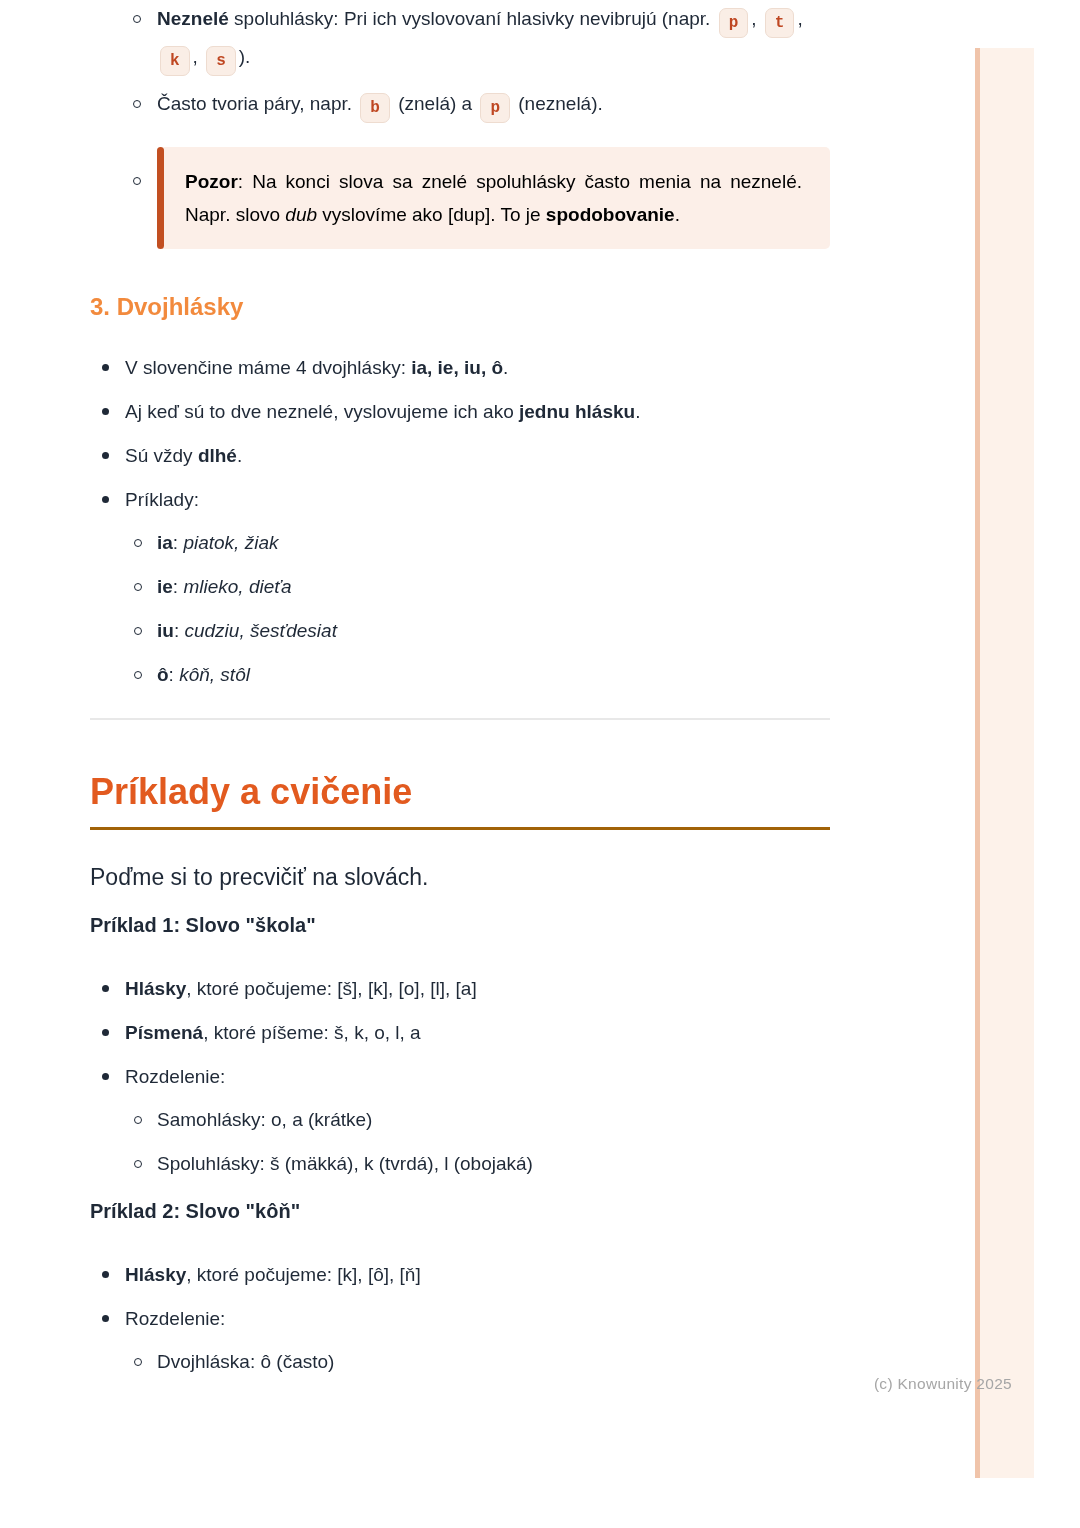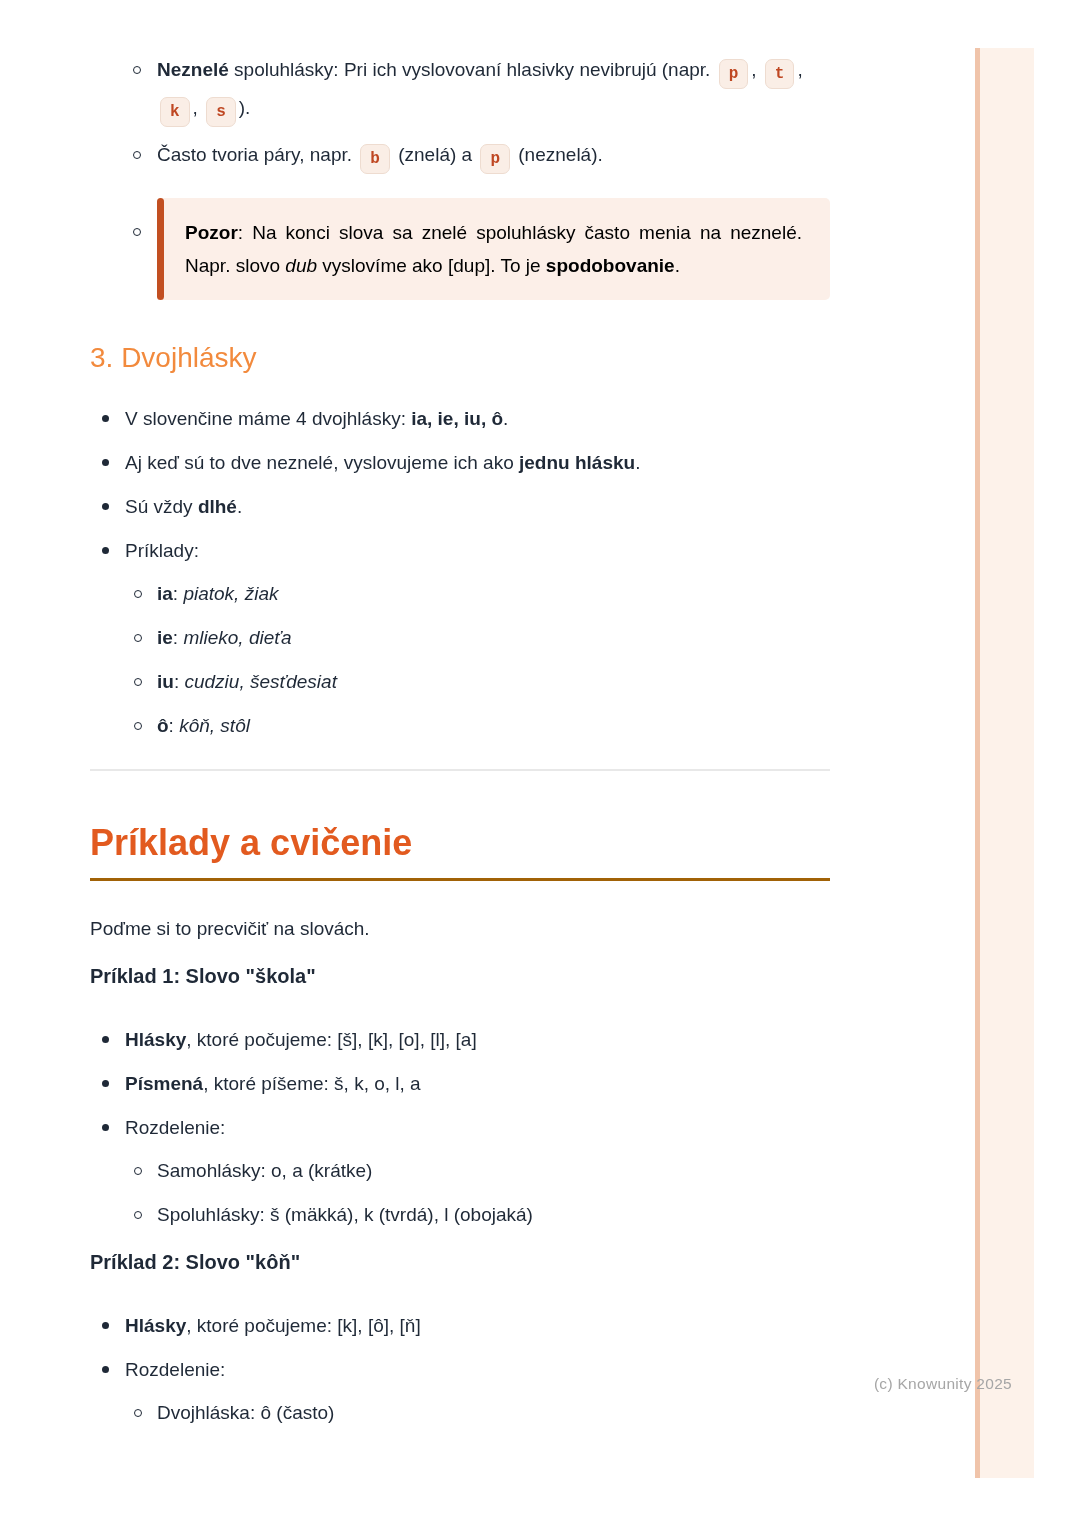--- a/index.html
+++ b/index.html
@@ -13,42 +13,42 @@
   
   .list{list-style:none;margin:0;padding:0}
   .list li{position:relative;font-size:19px;line-height:29px;margin-bottom:15px;color:#1f2937}
   .marker{position:absolute;top:11px;width:7px;height:7px;border-radius:50%}
   .disc{background:#1f2937}
   .circle{width:6px;height:6px;border:1.5px solid #1f2937;background:transparent}
 
   .l1-list>li{padding-left:35px}
   .l1-list>li>.marker{left:12px}
 
-  .intro{padding-top:51px}
+  .intro{}
   .intro>li{padding-left:67px;line-height:38px;margin-bottom:9px}
   .intro>li>.marker{left:43px;top:15px}
 
   .sublist{margin-top:14px}
   .sublist>li{padding-left:32px}
   .sublist>li>.marker{left:9px}
 
   
   .callout-row{position:relative;padding-left:67px;margin-top:24px}
   .callout-row>.marker{left:43px;top:30px}
   .callout{position:relative;background:#fcefe8;border-radius:5px;padding:18px 28px 18px 28px}
   .callout-bar{position:absolute;left:0;top:0;bottom:0;width:7px;border-radius:8px;background:#c24f21}
   .callout-text{margin:0;font-size:19px;line-height:33px;text-align:justify;color:#000000}
 
   
-  .h2{margin:40px 0 0;font-size:28px;line-height:36px;font-weight:400;color:#f28a3d}
+  .h2{margin:40px 0 0;font-size:24px;line-height:36px;font-weight:700;color:#f28a3d}
   .h2 + .list{margin-top:28px}
   .divider{border:none;border-top:2px solid #e8e8e8;margin:29px 0 0}
   .h1{margin:49px 0 0;font-size:36px;line-height:46px;font-weight:700;color:#e25a1f;
       padding-bottom:12px;border-bottom:3px solid #a16207}
-  .lead{margin:33px 0 0;font-size:19px;line-height:29px}
+  .lead{margin:33px 0 0;font-size:23px;line-height:29px}
   .ex-title{margin:21px 0 0;font-size:20px;line-height:25px;font-weight:700}
   .ex-list{margin-top:36px}
 
   
   .seg-b{font-weight:700}
   .seg-i{font-style:italic}
   .seg-c{
     display:inline-block;font-family:"Liberation Mono",monospace;font-weight:700;
     font-size:16px;line-height:20px;color:#bf4722;background:#faeee6;
     border:1px solid #eedcd0;border-radius:7px;padding:4px 9px;margin:0 3px;

